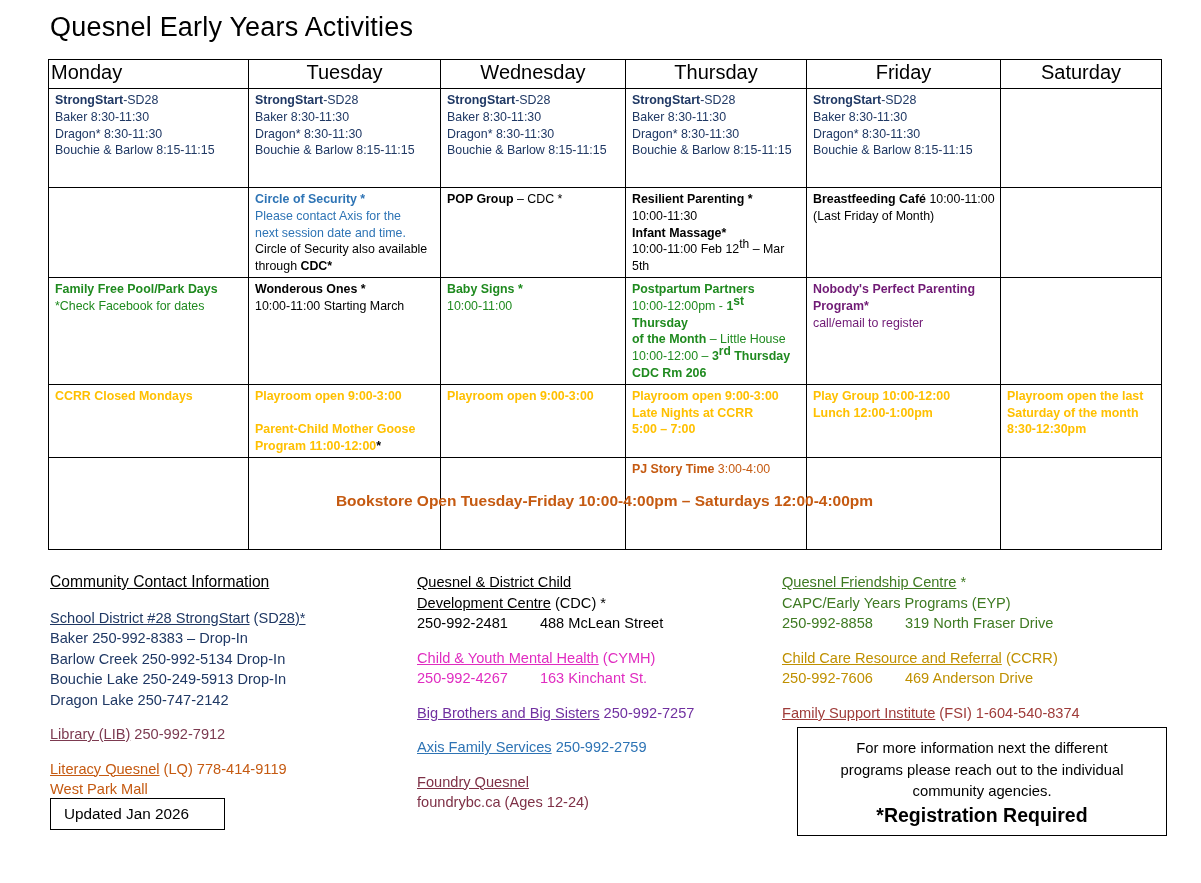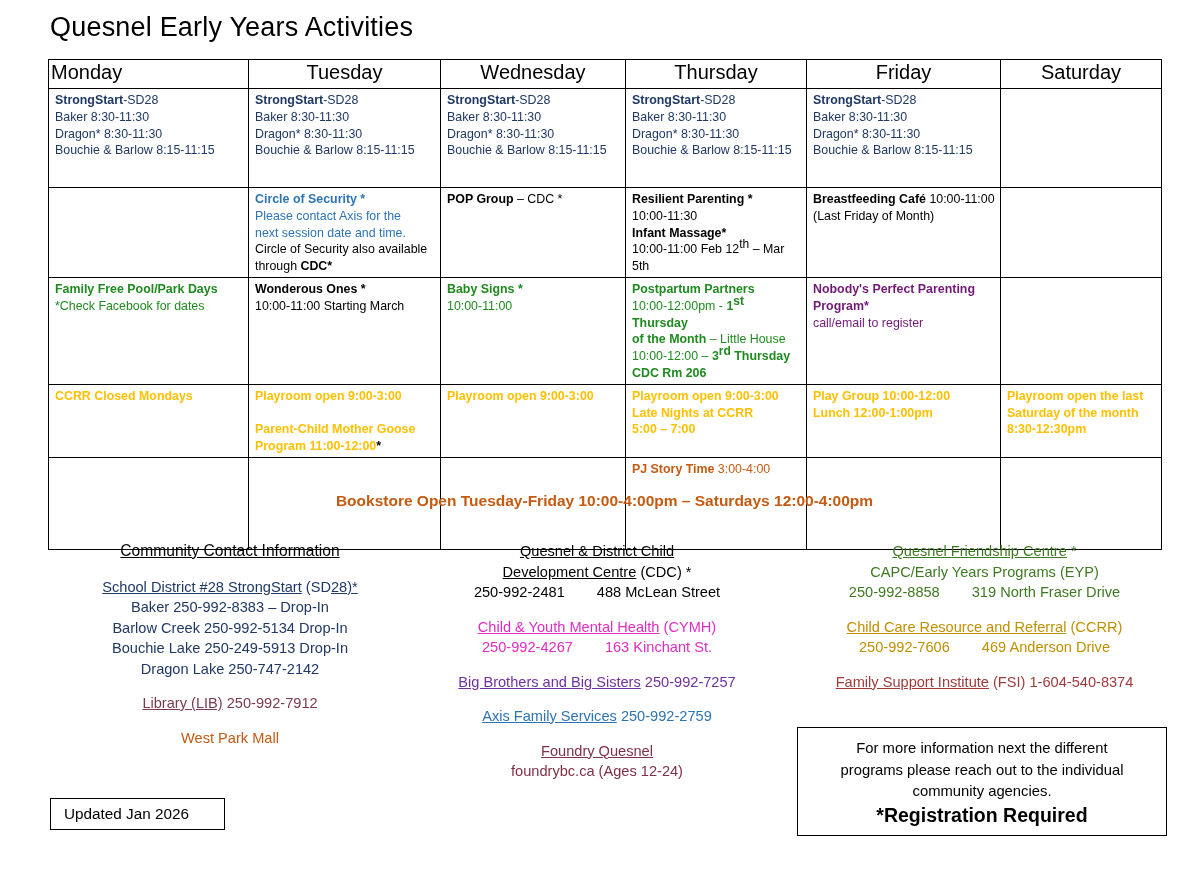--- a/index.html
+++ b/index.html
@@ -13,21 +13,21 @@
   th,td{border:1.6px solid #000;vertical-align:top;}
   th{font-size:20px;font-weight:400;text-align:center;padding:1px 2px 4px;}
   th.first{text-align:left;}
   td{font-size:12.4px;line-height:16.8px;padding:3px 4px 2px 6px;}
   sup{font-size:12px;line-height:0;}
   .b{font-weight:bold;}
   .u{text-decoration:underline;}
   .gap{margin-left:32px;}
   .bookstore{position:absolute;left:0;top:433px;width:100%;text-align:center;
     font-weight:bold;font-size:15.5px;}
-  .contact-col{position:absolute;top:541px;font-size:14.6px;line-height:20.5px;text-align:center;}
+  .contact-col{position:absolute;top:572px;font-size:14.6px;line-height:20.5px;}
   #ccol-0{left:50px;width:360px;}
   #ccol-1{left:417px;width:360px;}
   #ccol-2{left:782px;width:405px;}
   .contact-heading{font-size:15.6px;text-decoration:underline;margin-bottom:15px;color:#000;}
   .block{margin-bottom:14px;}
   .updated-box{position:absolute;left:50px;top:798px;width:160px;height:30px;
     border:1.7px solid #000;font-size:15.3px;display:flex;align-items:center;padding-left:13px;}
   .info-box{position:absolute;left:797px;top:727px;width:340px;border:1.6px solid #000;
     text-align:center;padding:10px 14px 9px;font-size:14.8px;line-height:21.5px;}
   .info-box .reg{font-size:19.5px;font-weight:bold;margin-top:2px;}
@@ -192,20 +192,21 @@
       <div><span class="u">School District #28 StrongStart</span><span> (SD</span><span class="u">28)*</span></div>
       <div><span>Baker 250-992-8383 – Drop-In</span></div>
       <div><span>Barlow Creek 250-992-5134 Drop-In</span></div>
       <div><span>Bouchie Lake 250-249-5913 Drop-In</span></div>
       <div><span>Dragon Lake 250-747-2142</span></div>
     </div>
     <div class="block" style="color: rgb(124, 58, 80);">
       <div><span class="u">Library (LIB)</span><span> 250-992-7912</span></div>
     </div>
     <div class="block" style="color: rgb(197, 90, 17);">
+      <div><span class="u">Literacy Quesnel</span><span> (LQ) 778-414-9119</span></div>
       <div><span>West Park Mall</span></div>
     </div>
   </div>
 <div class="contact-col" id="ccol-1">
     <div class="block" style="color: rgb(0, 0, 0);">
       <div><span class="u">Quesnel &amp; District Child</span></div>
       <div><span class="u">Development Centre</span><span> (CDC) *</span></div>
       <div><span>250-992-2481</span><span class="gap">488 McLean Street</span></div>
     </div>
     <div class="block" style="color: rgb(224, 44, 192);">

